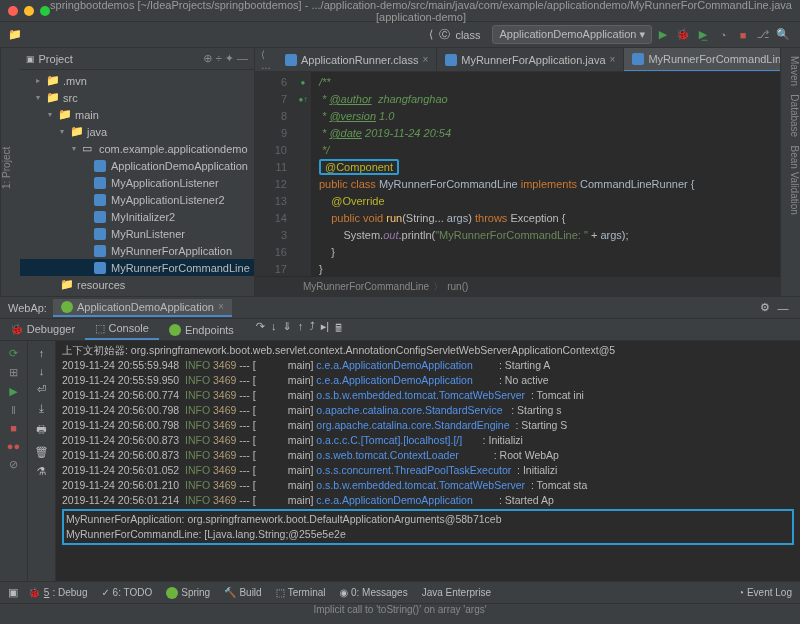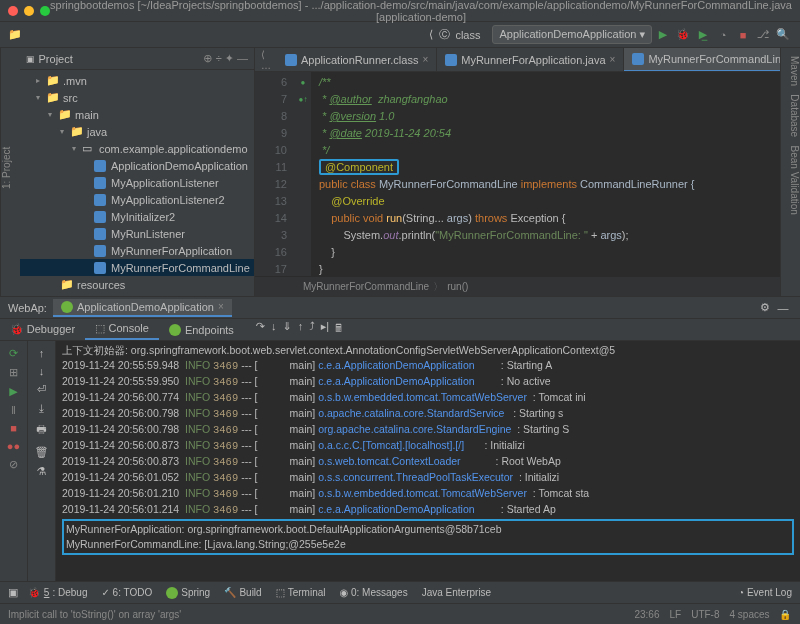--- a/index.html
+++ b/index.html
@@ -61,27 +61,27 @@
 .debug-tabs { height: 22px; background: #3c3f41; display: flex; align-items: center; border-bottom: 1px solid #323232; }
 .dbg-sub { padding: 0 10px; cursor: pointer; display: flex; gap: 4px; align-items: center; }
 .dbg-sub.active { border-bottom: 2px solid #4a88c7; }
 .dbg-icons { display: flex; gap: 6px; margin-left: 12px; }
 .debug-body { flex: 1; display: flex; overflow: hidden; }
 .dbg-left { width: 28px; background: #3c3f41; border-right: 1px solid #323232; display: flex; flex-direction: column; align-items: center; gap: 6px; padding-top: 6px; }
 .dbg-left2 { width: 28px; background: #3c3f41; border-right: 1px solid #323232; display: flex; flex-direction: column; align-items: center; gap: 6px; padding-top: 6px; }
 .console { flex: 1; padding: 2px 6px; font-family: Menlo, Consolas, monospace; font-size: 10.5px; line-height: 15px; overflow: hidden; }
 .log-line { white-space: pre; color: #bbb; }
 .log-info { color: #6a8759; }
-.log-pid { color: #b09d79; font-family: Liberation Mono, monospace; }
+.log-pid { color: #b09d79; }
 .log-cls { color: #5394ec; }
 .hl-out { border: 2px solid #2e9ad4; padding: 1px 2px; margin-top: 1px; }
 
 .statusbar2 { height: 22px; background: #3c3f41; border-top: 1px solid #323232; display: flex; align-items: center; padding: 0 8px; gap: 10px; }
 .sb-item { display: flex; align-items: center; gap: 3px; cursor: pointer; font-size: 10px; color: #bbb; }
-.statusbar { height: 21px; background: #3c3f41; border-top: 1px solid #323232; display: flex; align-items: center; padding: 0 8px; gap: 10px; font-size: 10px; color: #888; }
+.statusbar { height: 21px; background: #3c3f41; border-top: 1px solid #323232; display: flex; align-items: center; padding: 0 8px; gap: 10px; font-size: 10px; color: #888; flex-direction: column; }
 .sb-right { margin-left: auto; display: flex; gap: 10px; }
 .folder-icon { color: #87939a; }
 .java-icon { width: 12px; height: 12px; background: #4a88c7; border-radius: 2px; display: inline-block; }
 .spring-icon { width: 12px; height: 12px; border-radius: 50%; background: #6db33f; display: inline-block; }
 </style>
 </head>
 <body>
 
 <div class="titlebar">
   <div class="traffic">

